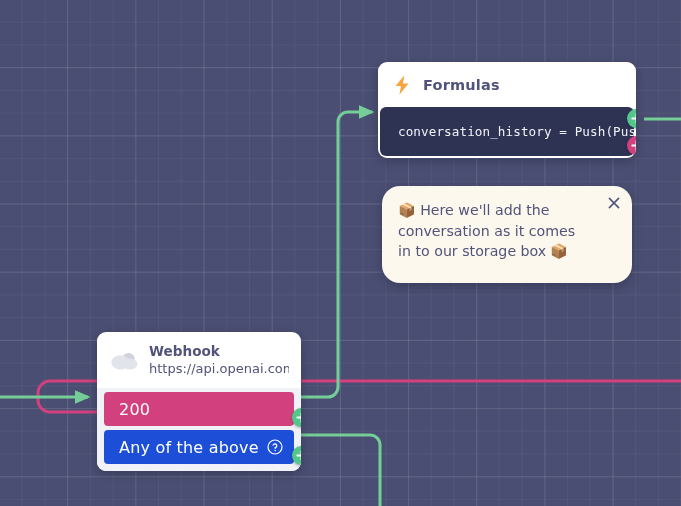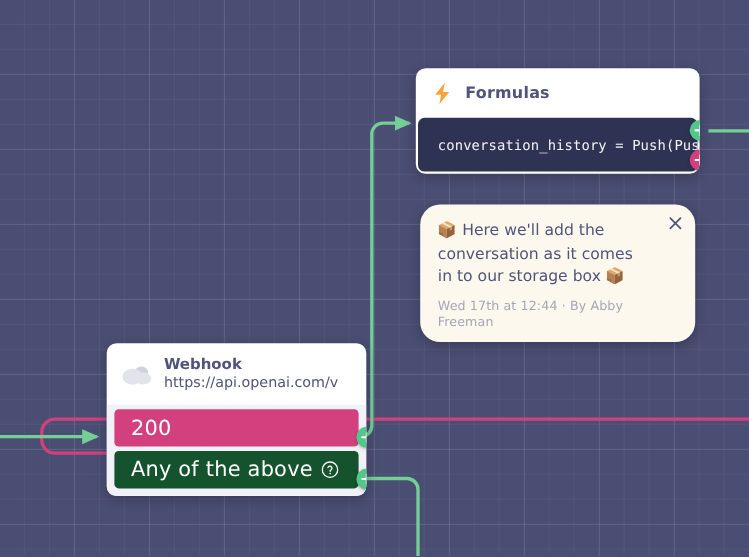--- a/index.html
+++ b/index.html
@@ -116,22 +116,22 @@
   }
   .comment-meta {
     font-size: 11.5px;
     color: #a6a6b8;
     letter-spacing: .1px;
   }
 
   
   #webhook-node {
     left: 97px;
-    top: 312px;
-    width: 236px;
+    top: 332px;
+    width: 204px;
     background: #ffffff;
     border-radius: 9px;
     overflow: hidden;
   }
   .webhook-header {
     display: flex;
     align-items: center;
     gap: 10px;
     padding: 11px 12px 10px 12px;
   }
@@ -159,23 +159,23 @@
     height: 34px;
     border-radius: 4px;
     display: flex;
     align-items: center;
     margin-bottom: 4px;
     padding-left: 15px;
     box-sizing: border-box;
   }
   .wh-row:last-child { margin-bottom: 0; }
   .wh-row.pink { background: #d2417e; }
-  .wh-row.purple { background: #14532d; }
+  .wh-row.purple { background: #1d4ed8; }
   .wh-row-label {
-    font-size: 19px;
+    font-size: 16px;
     color: #ffffff;
     letter-spacing: .2px;
   }
   .help-icon {
     width: 16px; height: 16px;
     margin-left: 8px;
     flex: 0 0 auto;
     display: block;
   }
 
@@ -240,21 +240,20 @@
       <path d="M5.5 1.3 V9.7 M1.3 5.5 H9.7" stroke="#ffffff" stroke-width="1.9" stroke-linecap="round"></path>
     </svg>
   </div>
 </div>
 
 <div class="node" id="comment-card">
   <svg class="comment-close" viewBox="0 0 18 18">
     <path d="M4.4 4.4 L13.6 13.6 M13.6 4.4 L4.4 13.6" stroke="#51547a" stroke-width="1.6" stroke-linecap="round"></path>
   </svg>
   <p class="comment-text">📦 Here we'll add the conversation as it comes in to our storage box 📦</p>
-  <div class="comment-meta">Wed 17th at 12:44 · By Abby Freeman</div>
 </div>
 
 <div class="node" id="webhook-node">
   <div class="webhook-header">
     <svg class="cloud-icon" viewBox="0 0 30 22">
       <ellipse cx="19.5" cy="8.5" rx="6.2" ry="5.4" fill="#cfd2de"></ellipse>
       <ellipse cx="11.5" cy="12.5" rx="9.2" ry="7.2" fill="#e2e4ec"></ellipse>
       <ellipse cx="21" cy="14" rx="7.4" ry="5.6" fill="#e2e4ec"></ellipse>
     </svg>
     <div class="webhook-labels">

